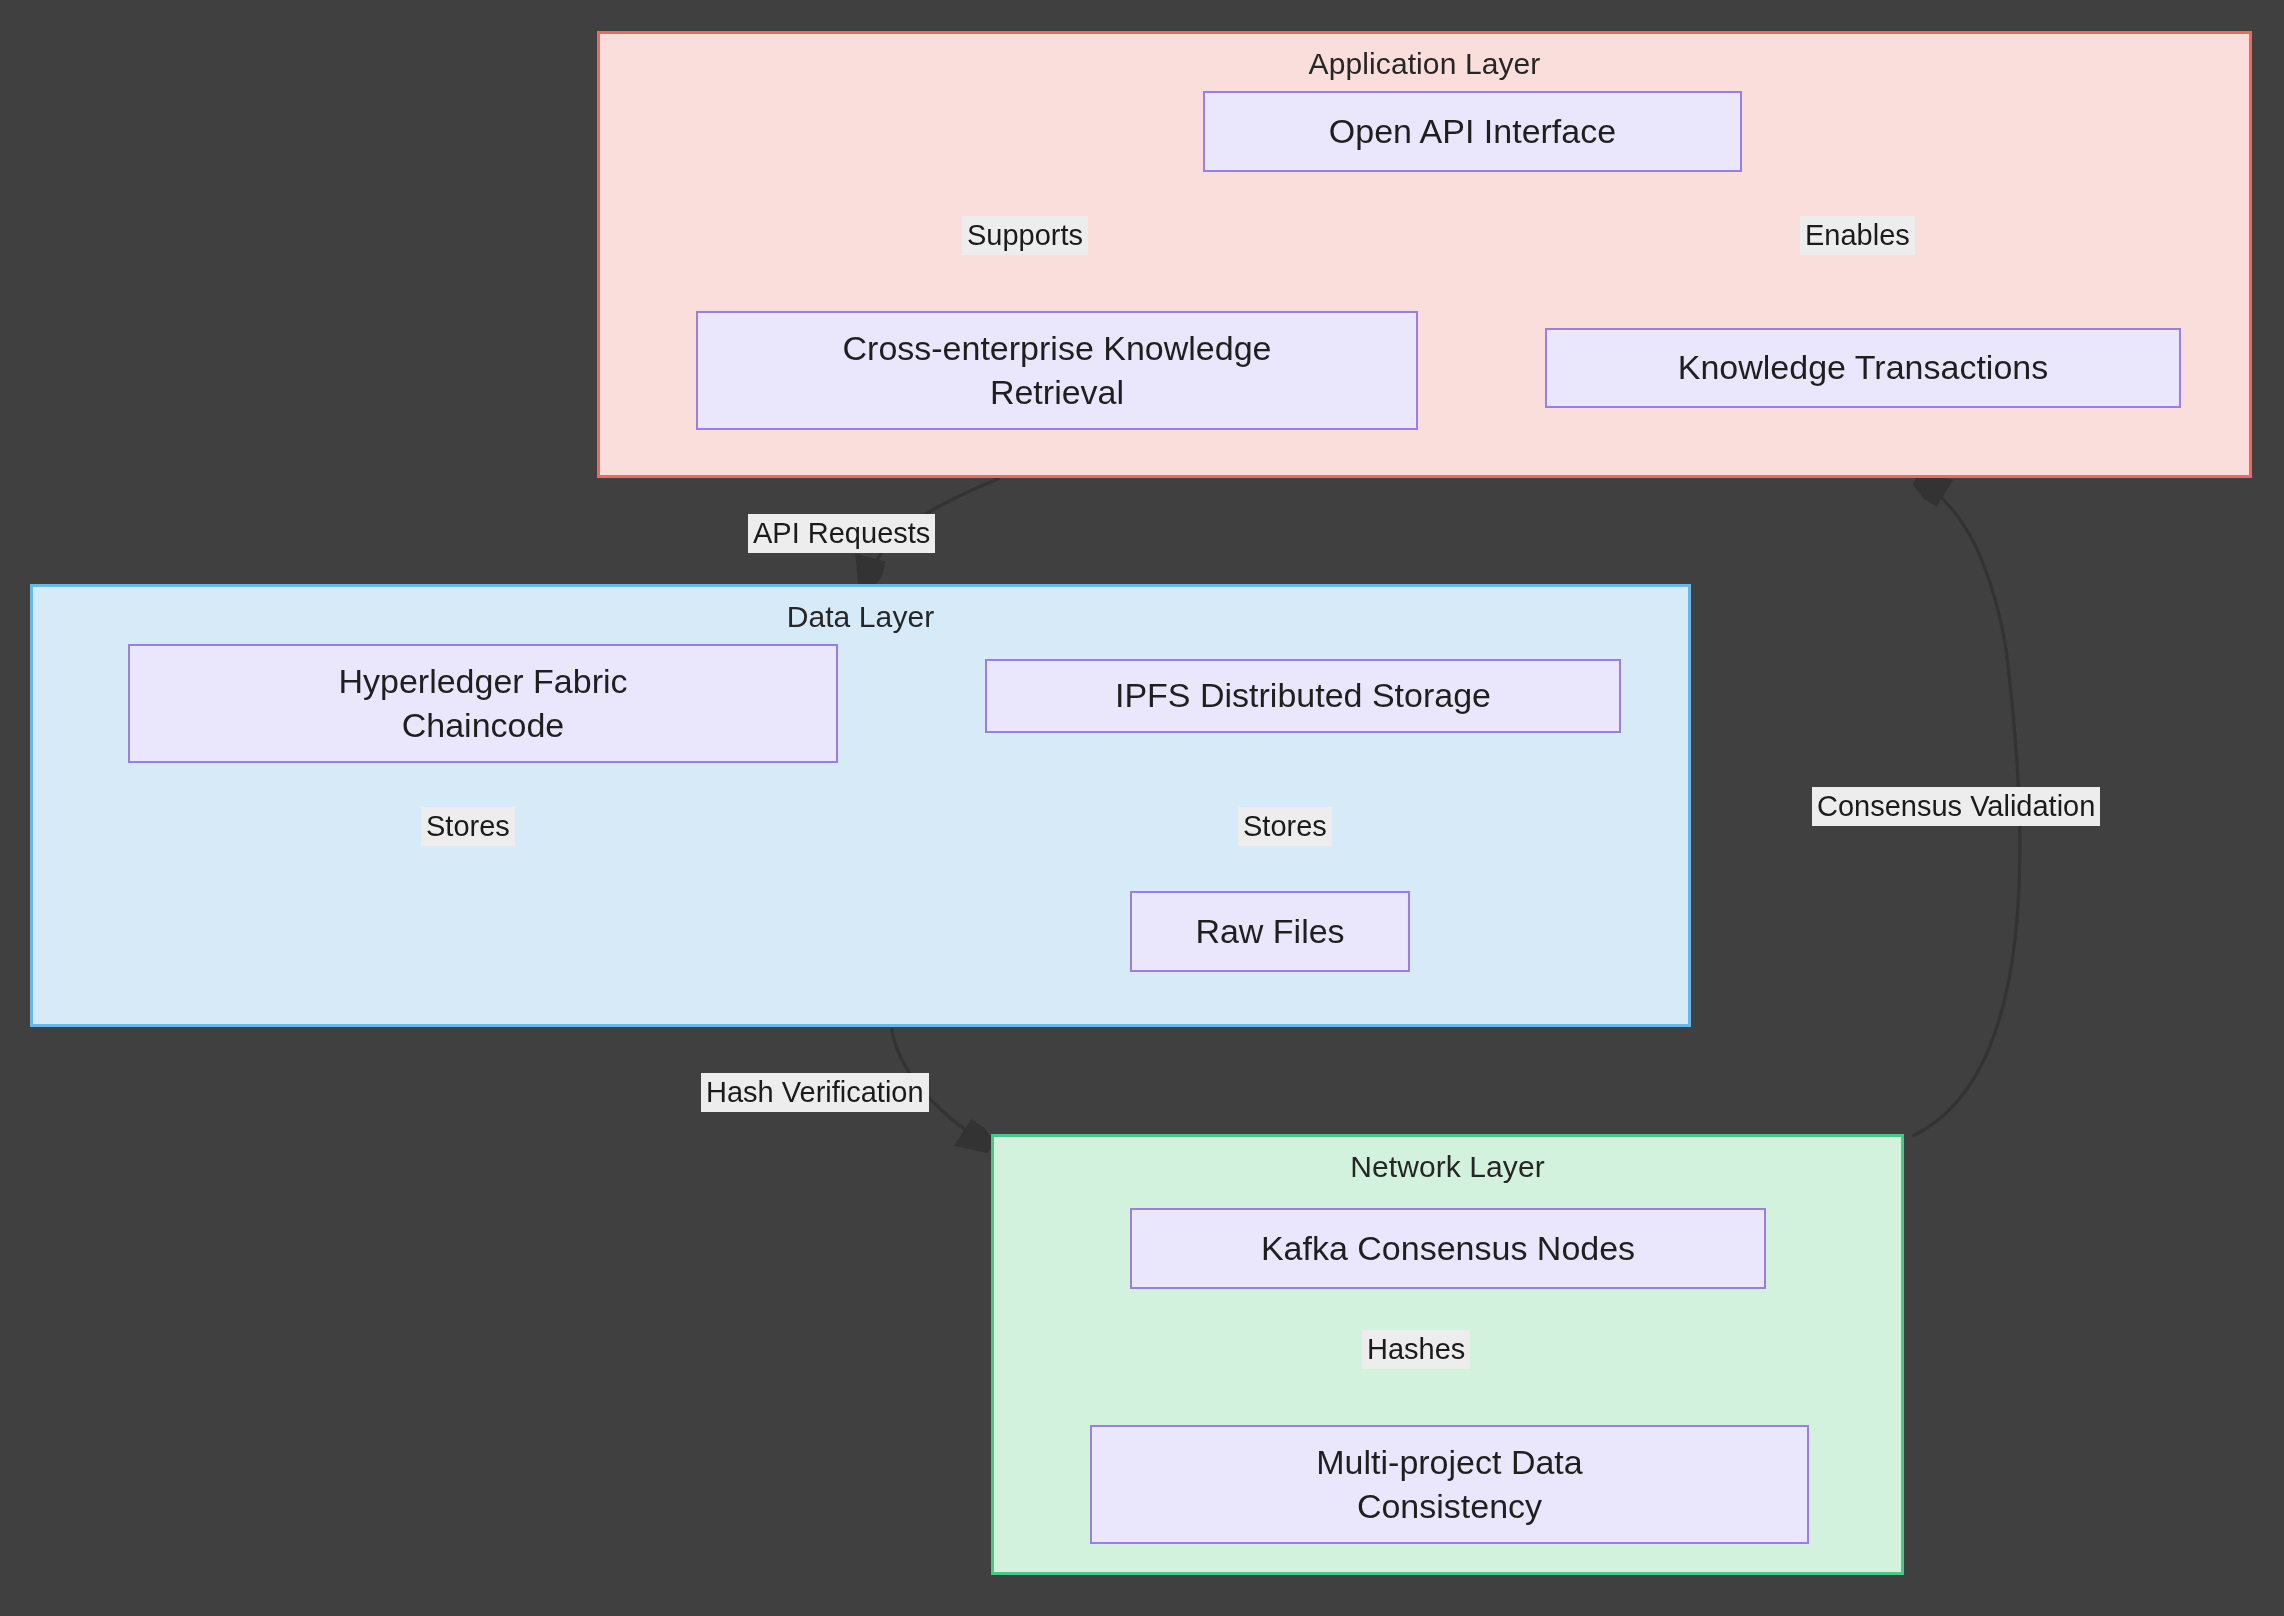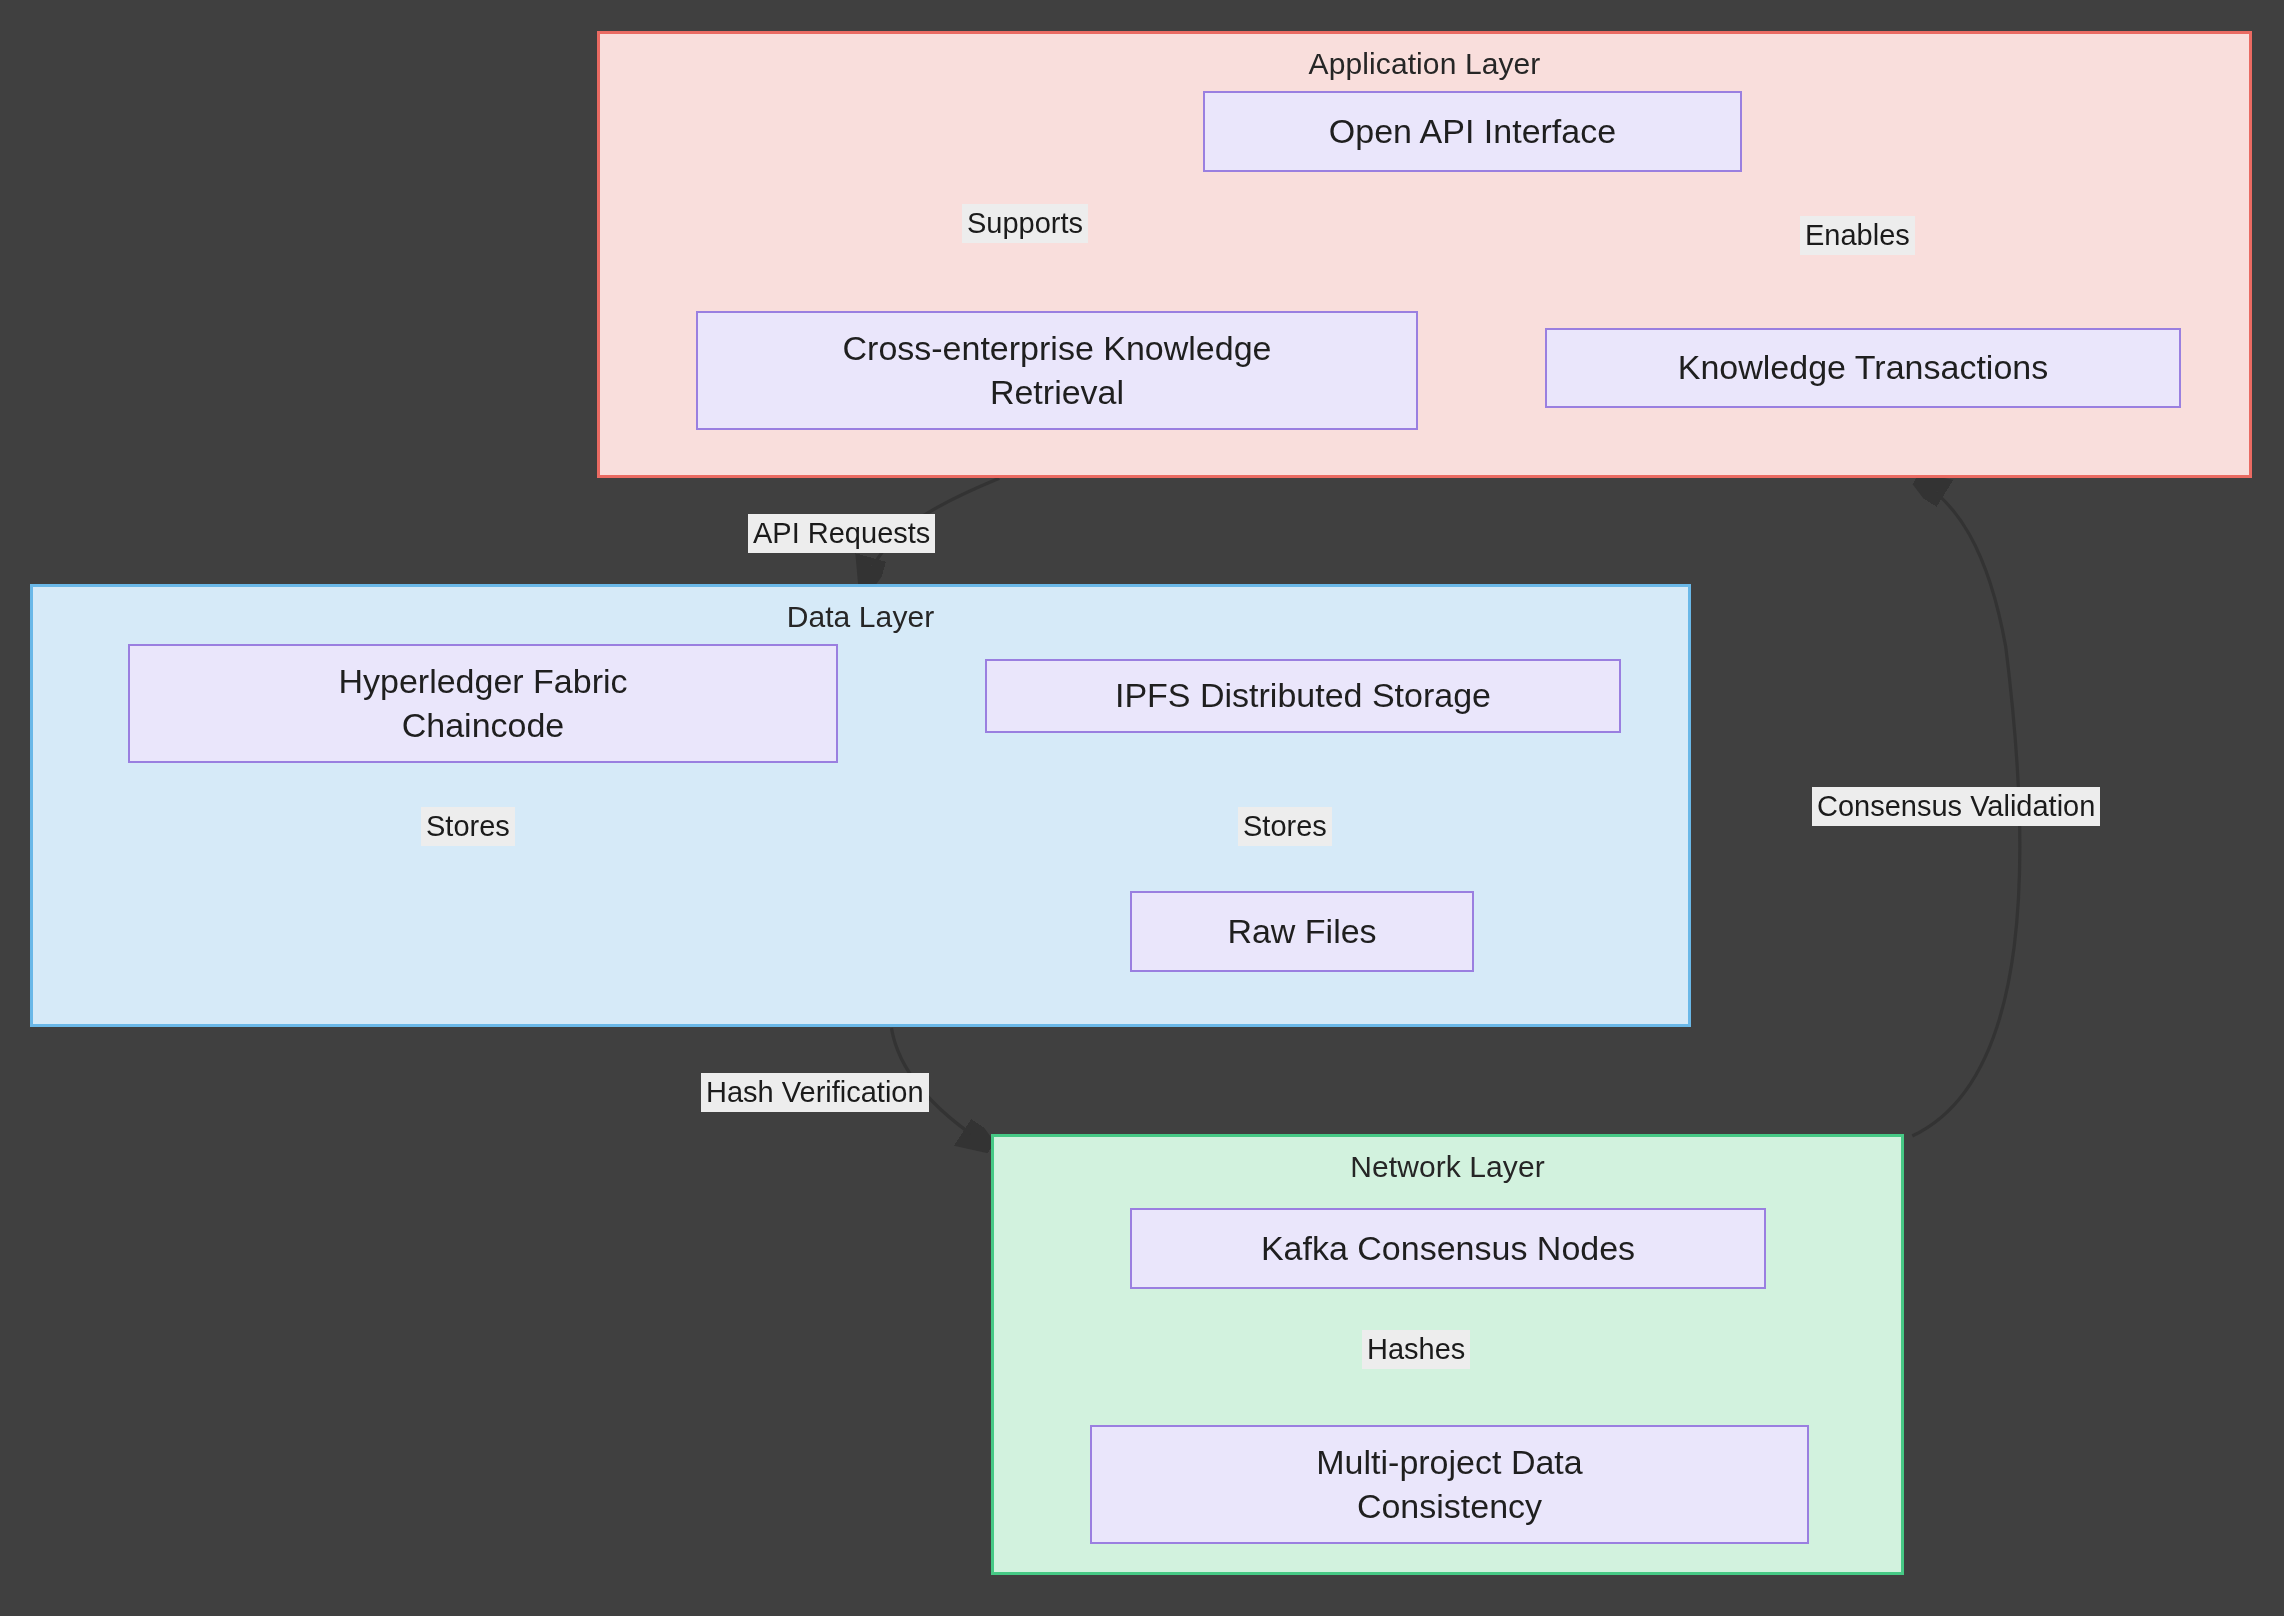--- a/index.html
+++ b/index.html
@@ -64,40 +64,40 @@
 
   <div class="node" style="left:696px;top:311px;width:722px;height:119px;flex-direction:column;">
     <span>Cross-enterprise Knowledge</span>
     <span>Retrieval</span>
   </div>
 
   <div class="node" style="left:1545px;top:328px;width:636px;height:80px;">
     <span>Knowledge Transactions</span>
   </div>
 
-  <div class="edge-label" style="left:962px;top:204px;">Supports</div>
+  <div class="edge-label" style="left:962px;top:216px;">Supports</div>
   <div class="edge-label" style="left:1800px;top:216px;">Enables</div>
 
   <div class="edge-label" style="left:748px;top:514px;">API Requests</div>
 
   <div class="layer data-layer" style="left:30px;top:584px;width:1661px;height:443px;">
     <div class="layer-title">Data Layer</div>
   </div>
 
   <div class="node" style="left:128px;top:644px;width:710px;height:119px;flex-direction:column;">
     <span>Hyperledger Fabric</span>
     <span>Chaincode</span>
   </div>
 
   <div class="node" style="left:985px;top:659px;width:636px;height:74px;">
     <span>IPFS Distributed Storage</span>
   </div>
 
 
-  <div class="node" style="left:1130px;top:891px;width:344px;height:81px;">
+  <div class="node" style="left:1130px;top:891px;width:280px;height:81px;">
     <span>Raw Files</span>
   </div>
 
   <div class="edge-label" style="left:421px;top:807px;">Stores</div>
   <div class="edge-label" style="left:1238px;top:807px;">Stores</div>
 
   <div class="edge-label" style="left:701px;top:1073px;">Hash Verification</div>
 
   <div class="edge-label" style="left:1812px;top:787px;">Consensus Validation</div>
 

